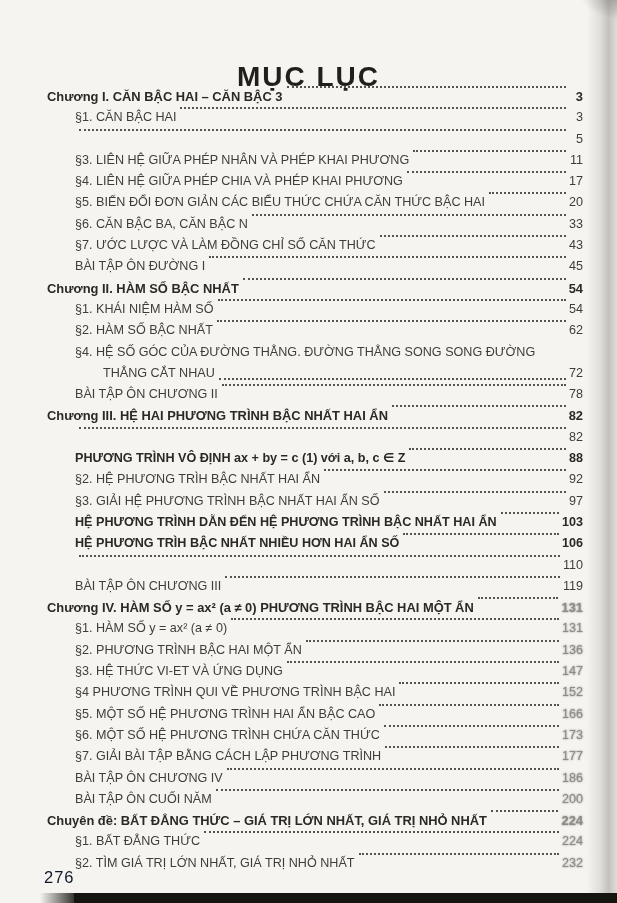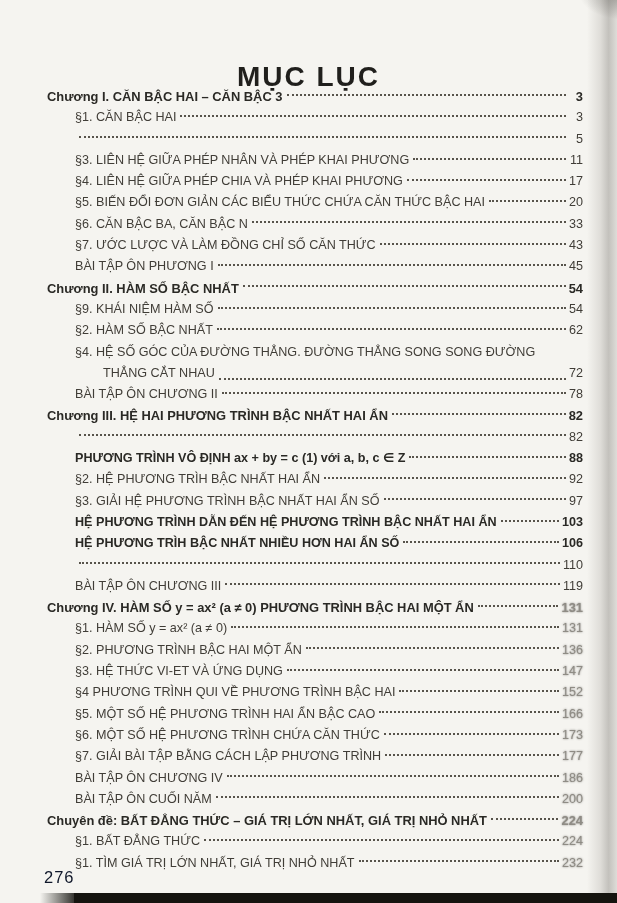--- a/index.html
+++ b/index.html
@@ -30,21 +30,21 @@
     position:absolute; left:40px; bottom:0; width:40px; height:10px;
     background:linear-gradient(to right, rgba(21,20,15,0), #15140f);
   }
   .title {
     position:absolute; top:42px; left:0; width:100%;
     text-align:center; font-size:28px; font-weight:bold;
     letter-spacing:2px; color:#201f1c;margin-top:19px;
   }
   .toc { position:absolute; left:47px; top:86px; width:536px; }
   .row {
-    display:flex; align-items:center;
+    display:flex; align-items:flex-start;
     font-size:12.6px; line-height:21.3px;
     color:#403d37;
   }
   .row.multi { display:block; }
   .lvl1 { padding-left:28px; }
   .chapter { font-weight:bold; color:#2a2925; font-size:12.9px; }
   .bold { font-weight:bold; color:#2a2925; }
   .label { white-space:nowrap; }
   .leader {
     flex:1 1 auto; min-width:10px;
@@ -103,31 +103,31 @@
         <span class="label">§6. CĂN BẬC BA, CĂN BẬC N</span>
         <span class="leader"></span>
         <span class="pagenum">33</span>
       </div>
       <div class="row lvl1">
         <span class="label">§7. ƯỚC LƯỢC VÀ LÀM ĐỒNG CHỈ SỐ CĂN THỨC</span>
         <span class="leader"></span>
         <span class="pagenum">43</span>
       </div>
       <div class="row lvl1">
-        <span class="label">BÀI TẬP ÔN PHƯƠNG I</span>
+        <span class="label">BÀI TẬP ÔN ĐƯỜNG I</span>
         <span class="leader"></span>
         <span class="pagenum">45</span>
       </div>
       <div class="row lvl0 chapter">
         <span class="label">Chương II. HÀM SỐ BẬC NHẤT</span>
         <span class="leader"></span>
         <span class="pagenum">54</span>
       </div>
       <div class="row lvl1">
-        <span class="label">§9. KHÁI NIỆM HÀM SỐ</span>
+        <span class="label">§1. KHÁI NIỆM HÀM SỐ</span>
         <span class="leader"></span>
         <span class="pagenum">54</span>
       </div>
       <div class="row lvl1">
         <span class="label">§2. HÀM SỐ BẬC NHẤT</span>
         <span class="leader"></span>
         <span class="pagenum">62</span>
       </div>
       <div class="row lvl1 multi">
         <div class="cont-line1"><span class="label">§4. HỆ SỐ GÓC CỦA ĐƯỜNG THẲNG. ĐƯỜNG THẲNG SONG SONG ĐƯỜNG</span></div>
@@ -239,21 +239,21 @@
         <span class="label">Chuyên đề: BẤT ĐẲNG THỨC – GIÁ TRỊ LỚN NHẤT,  GIÁ TRỊ NHỎ NHẤT</span>
         <span class="leader"></span>
         <span class="pagenum">224</span>
       </div>
       <div class="row lvl1 faded">
         <span class="label">§1. BẤT ĐẲNG THỨC</span>
         <span class="leader"></span>
         <span class="pagenum">224</span>
       </div>
       <div class="row lvl1 faded">
-        <span class="label">§1. TÌM GIÁ TRỊ LỚN NHẤT, GIÁ TRỊ NHỎ NHẤT</span>
+        <span class="label">§2. TÌM GIÁ TRỊ LỚN NHẤT, GIÁ TRỊ NHỎ NHẤT</span>
         <span class="leader"></span>
         <span class="pagenum">232</span>
       </div>
     </div>
   <div class="footer-num">276</div>
   <div class="edge-shade-right"></div>
   <div class="bottom-bar-fade"></div>
   <div class="bottom-bar"></div>
 </div>
 

